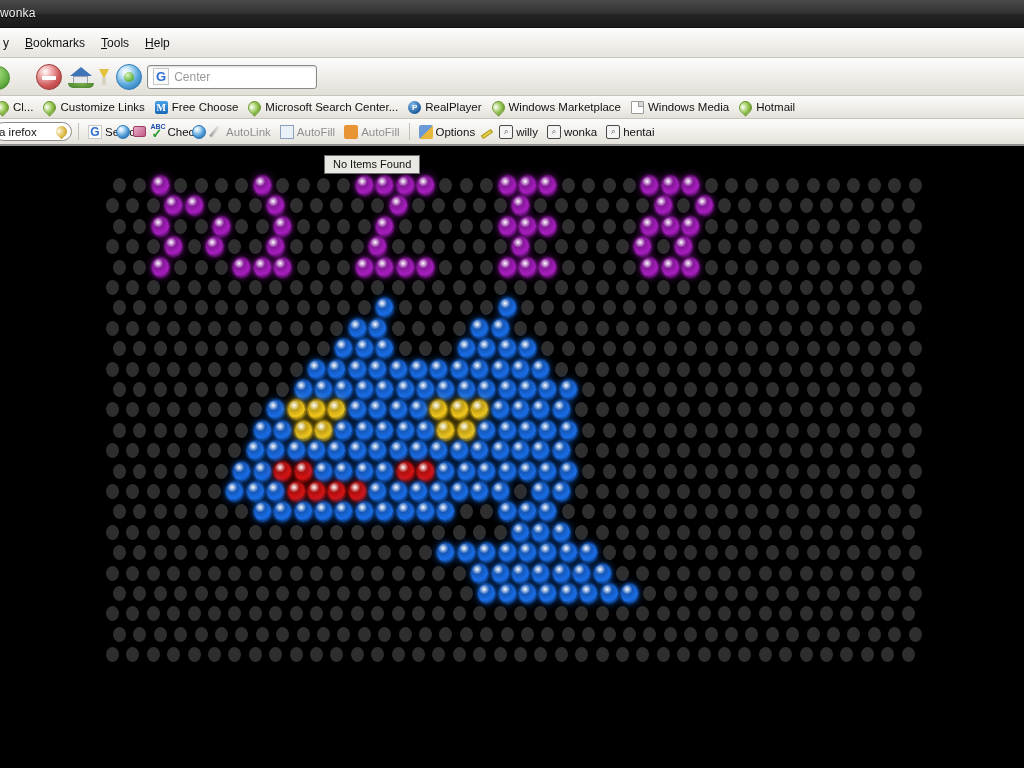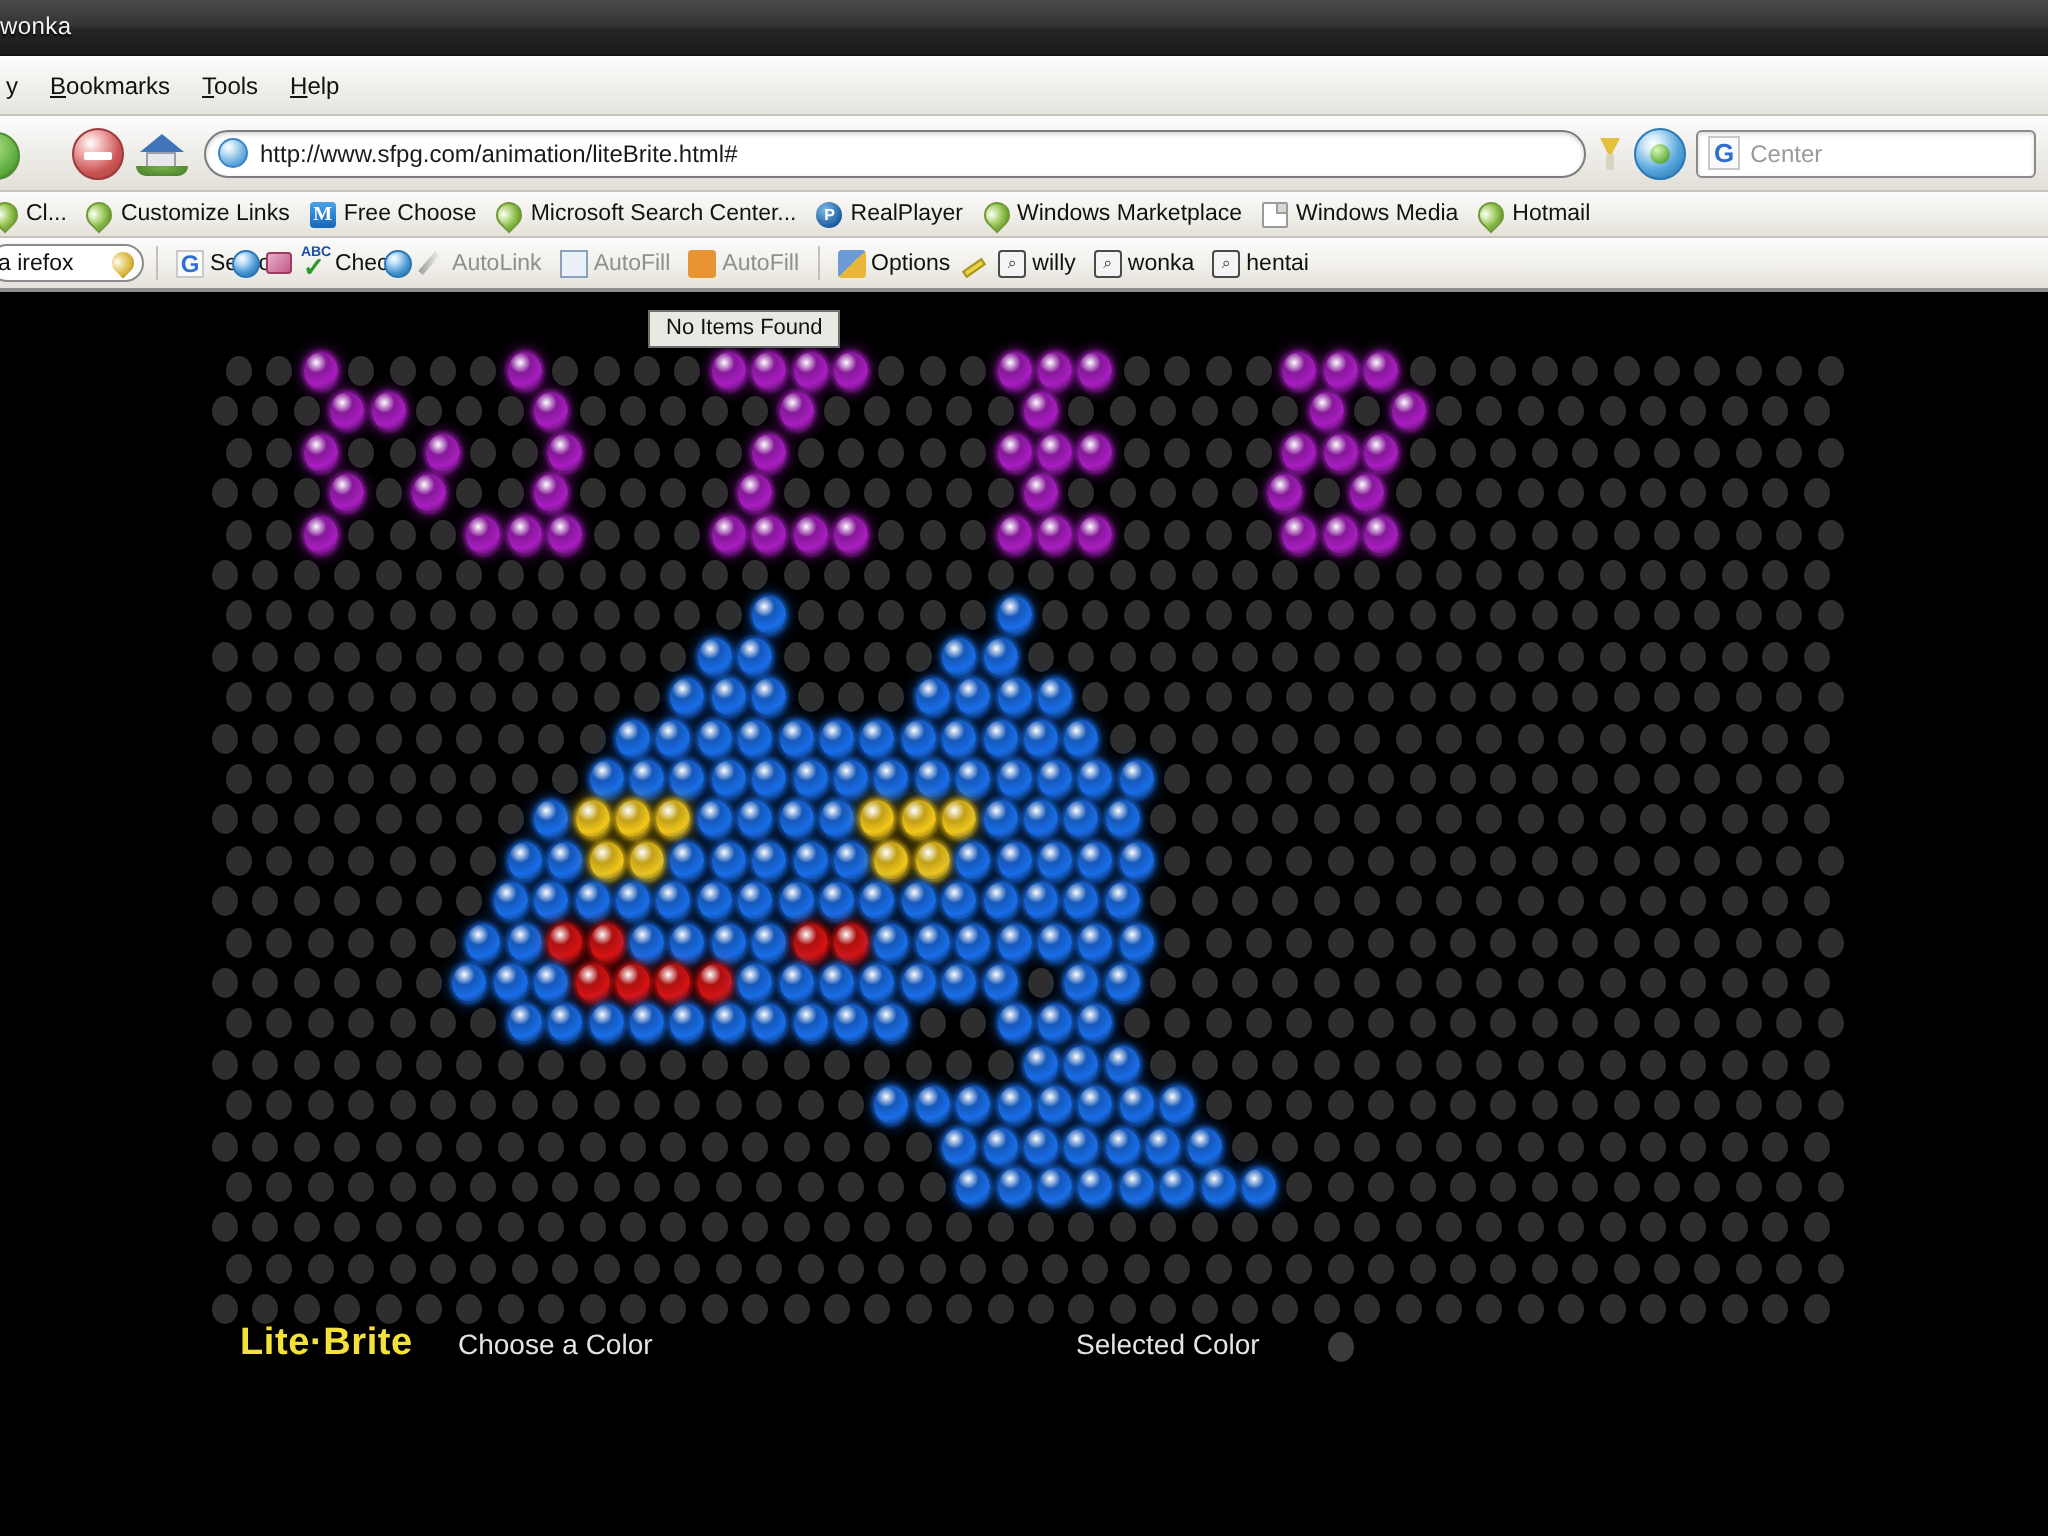--- a/index.html
+++ b/index.html
@@ -245,24 +245,20 @@
     </div>
   <div class="navbtn" style="display:flex;align-items:center;justify-content:center;">
       <span class="circ-stop"></span>
     </div>
   <div class="navbtn" style="display:flex;align-items:center;justify-content:center;">
     <span class="home-ico">
       <span class="roof"></span>
         <span class="body"></span>
         <span class="grass"></span>
     </span>
-  </div>
-  <div id="urlbox">
-    <span class="favicon"></span>
-    <span id="urltext">http://www.sfpg.com/animation/liteBrite.html#</span>
   </div>
   <span class="go-arrow"></span>
   <span class="go-circle"></span>
   <div id="searchbox">
     <span class="g-logo">G</span>
     <span class="ph">Center</span>
   </div>
 </div>
 
 <div id="bookmarks">
@@ -1316,20 +1312,14 @@
       <div class="peg off" style="left: 758.8px; top: 499.2px;"></div>
       <div class="peg off" style="left: 779.2px; top: 499.2px;"></div>
       <div class="peg off" style="left: 799.6px; top: 499.2px;"></div>
       <div class="peg off" style="left: 820px; top: 499.2px;"></div>
       <div class="peg off" style="left: 840.4px; top: 499.2px;"></div>
       <div class="peg off" style="left: 860.8px; top: 499.2px;"></div>
       <div class="peg off" style="left: 881.2px; top: 499.2px;"></div>
       <div class="peg off" style="left: 901.6px; top: 499.2px;"></div>
     </div>
 
-  <div id="bottombar">
-    <div id="litebrite-logo">Lite·Brite</div>
-    <div id="choose-label">Choose a Color</div>
-    <div id="selected-label">Selected Color</div>
-    <div id="selected-swatch" style="background: rgb(58, 58, 58);"></div>
-  </div>
 
 </div>
 
 </body></html>

